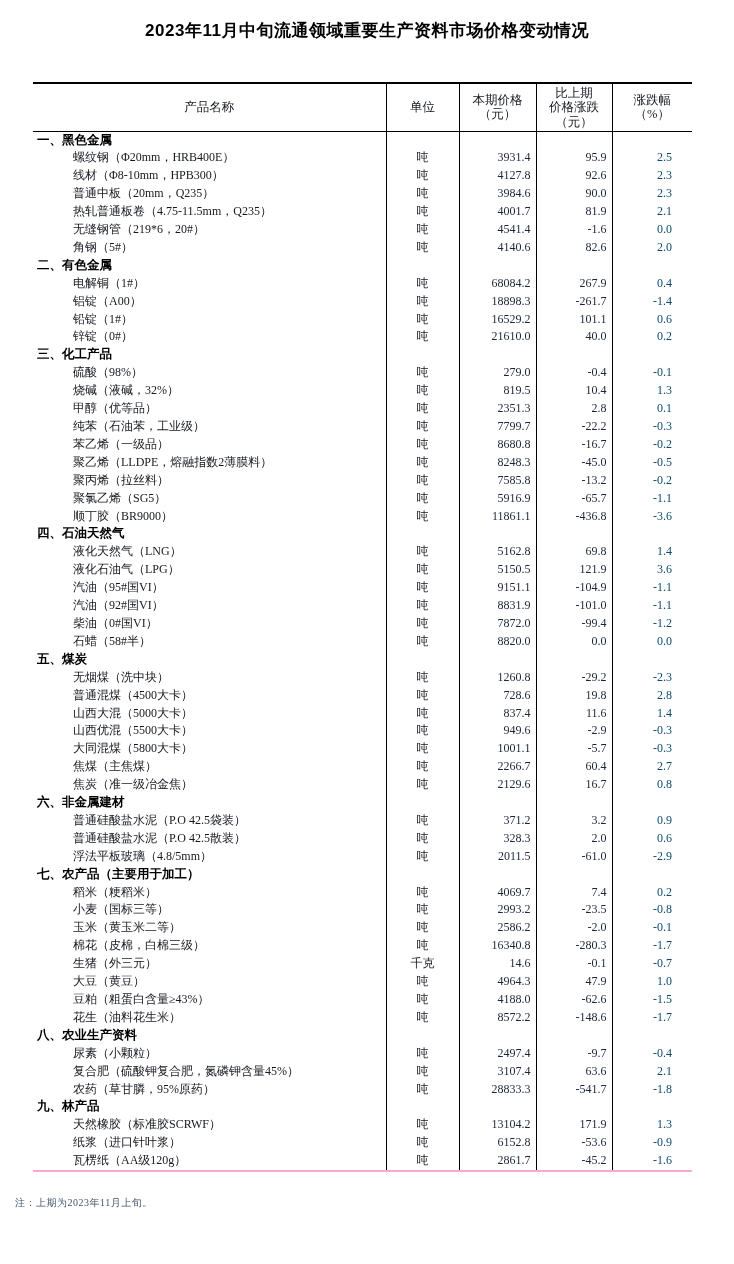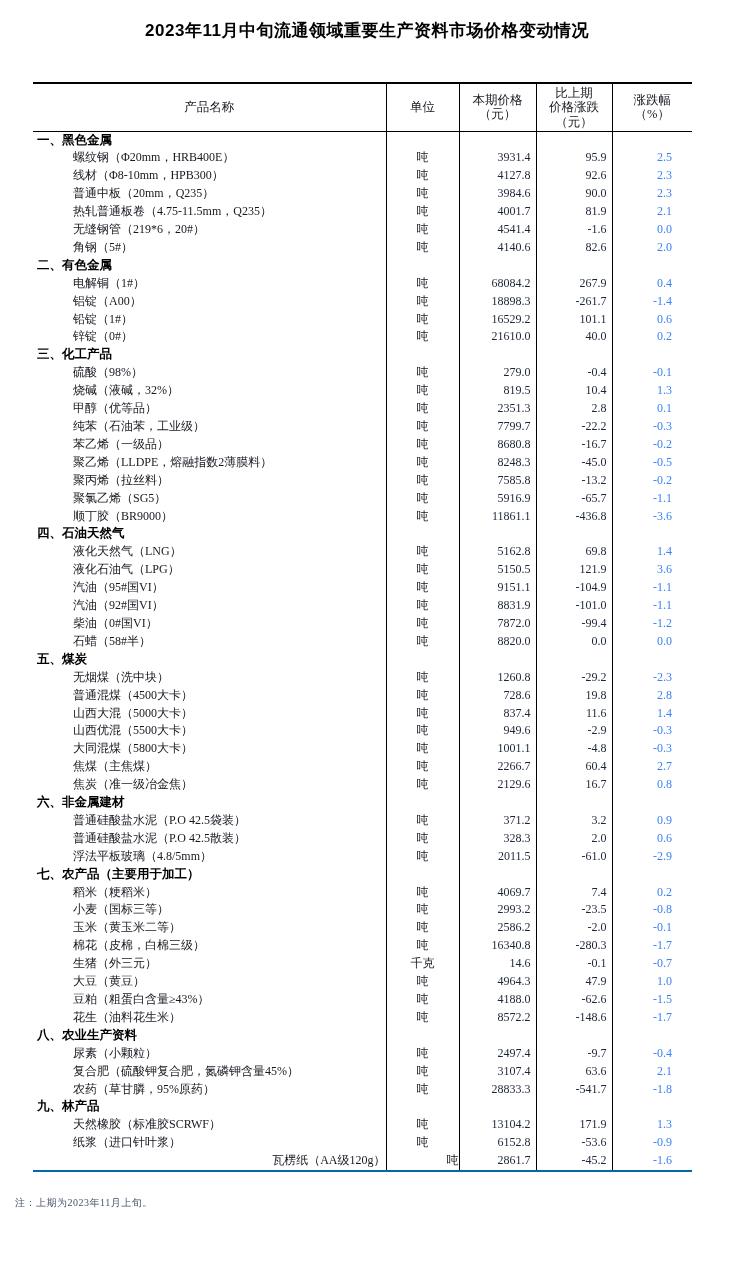--- a/index.html
+++ b/index.html
@@ -56,34 +56,34 @@
 
   tbody td {
     height: 17.9px;
     font-size: 12px;
     line-height: 17.9px;
     padding: 0;
     vertical-align: middle;
     white-space: nowrap;
     overflow: hidden;
   }
-  tbody tr:last-child td { border-bottom: 2px solid #0369a1; text-align: right; }
+  tbody tr:last-child td { border-bottom: 2px solid #f9a8d4; }
 
   td.product-sec {
     font-weight: bold;
     font-size: 12.5px;
     color: #000;
     padding-left: 4px;
     font-family: "Liberation Sans", "DejaVu Sans", sans-serif;
     margin-left: 24px;
   }
   td.product-item { padding-left: 40px; color: #15181f; }
   td.unit { text-align: center; }
   td.num  { text-align: right; padding-right: 5px; color: #1c2537; }
-  td.pct  { text-align: right; padding-right: 20px; color: #3b82f6; font-family: Liberation Serif, serif; }
+  td.pct  { text-align: right; padding-right: 20px; color: #0c4a6e; font-family: Liberation Serif, serif; }
 
   .note {
     position: absolute;
     top: 1196px;
     left: 15px;
     font-size: 10px;
     color: #44546a;
     letter-spacing: 0.5px;
   }
 </style>
@@ -392,21 +392,21 @@
     <td class="vline unit">吨</td>
     <td class="vline num">949.6</td>
     <td class="vline num">-2.9</td>
     <td class="vline pct">-0.3</td>
   </tr>
 
   <tr>
     <td class="product-item">大同混煤（5800大卡）</td>
     <td class="vline unit">吨</td>
     <td class="vline num">1001.1</td>
-    <td class="vline num">-4.8</td>
+    <td class="vline num">-5.7</td>
     <td class="vline pct">-0.3</td>
   </tr>
 
   <tr>
     <td class="product-item">焦煤（主焦煤）</td>
     <td class="vline unit">吨</td>
     <td class="vline num">2266.7</td>
     <td class="vline num">60.4</td>
     <td class="vline pct">2.7</td>
   </tr>

